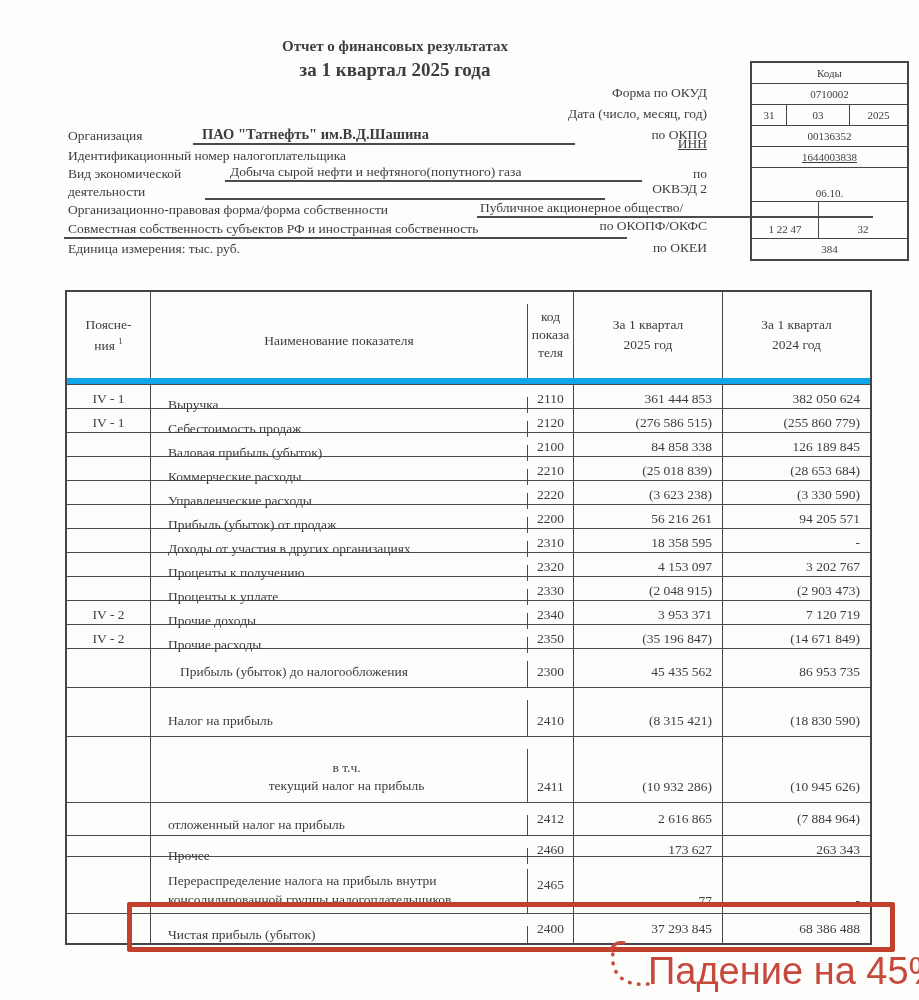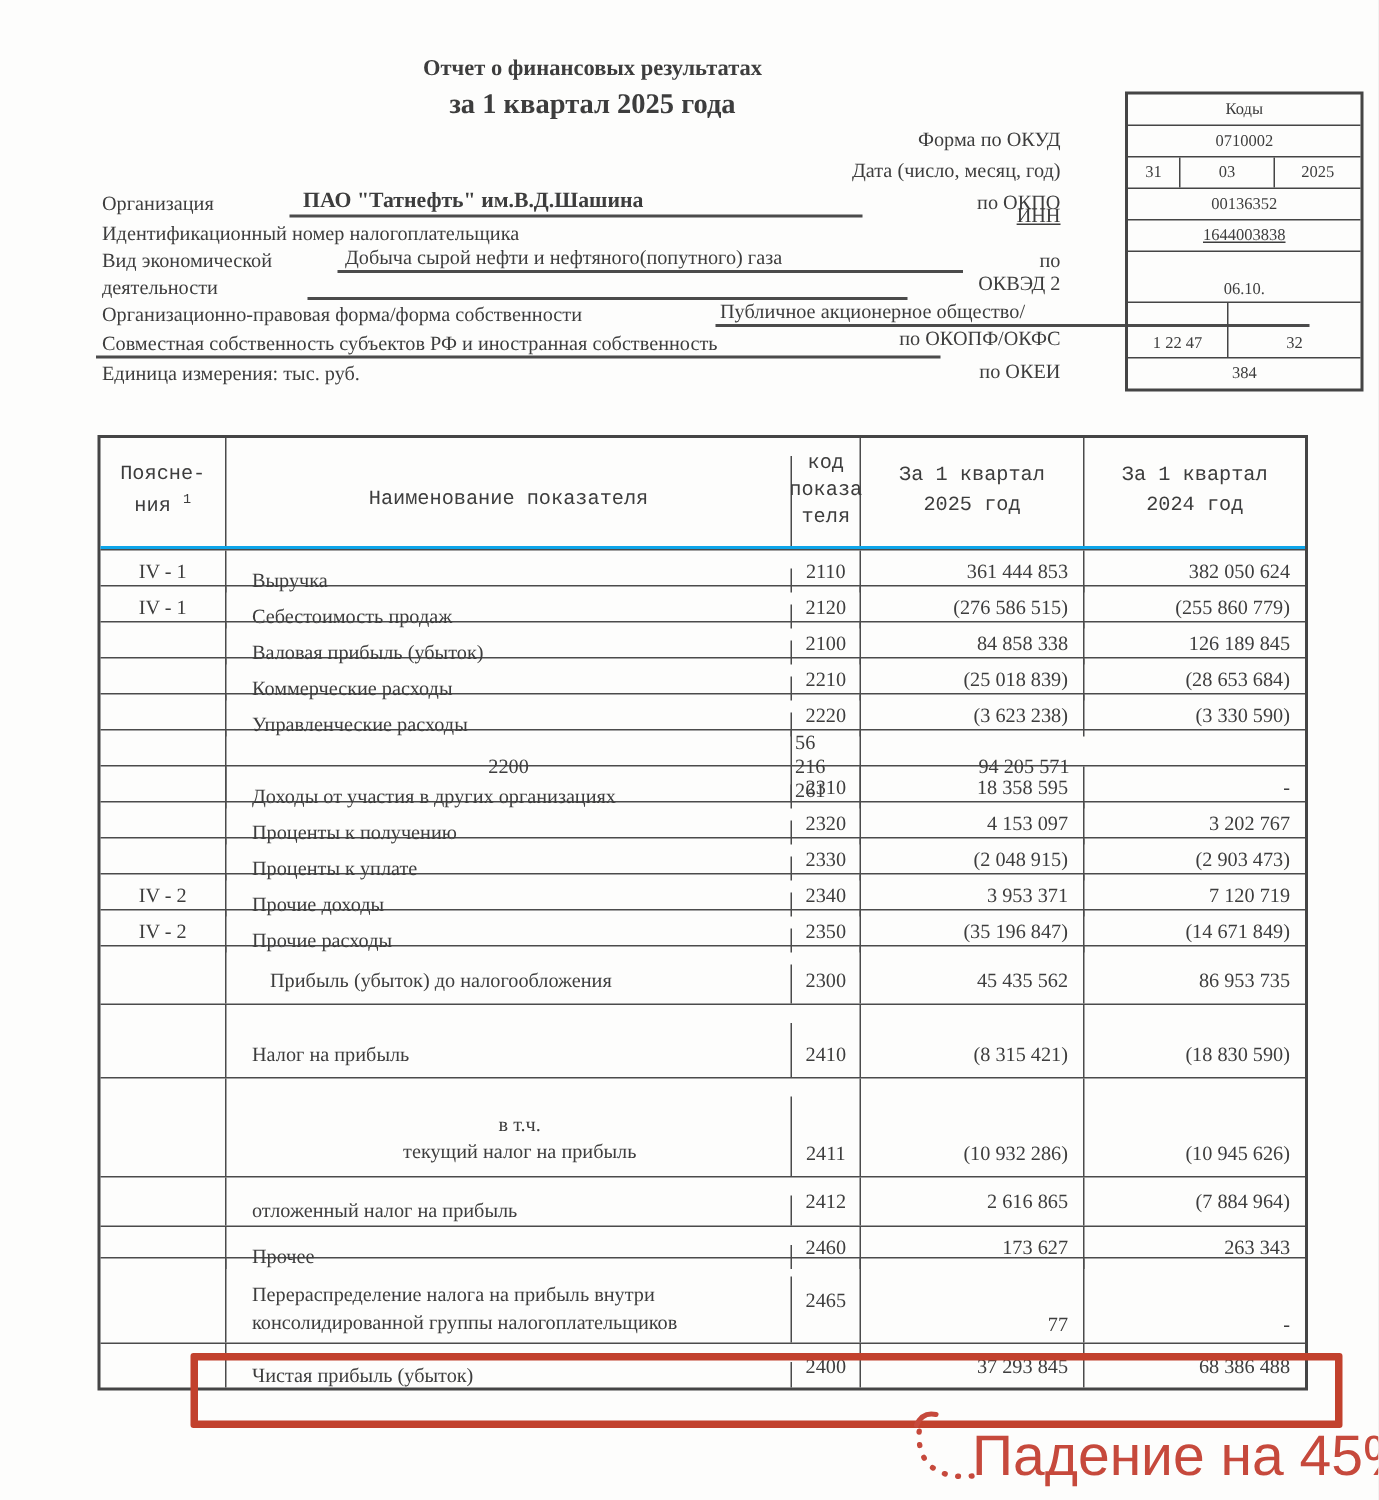--- a/index.html
+++ b/index.html
@@ -23,21 +23,21 @@
        font-size:13.5px;box-sizing:border-box;}
   .trow{display:grid;grid-template-columns:84px 377px 46px 149px 1fr;box-sizing:border-box;
         border-top:1px solid #4b4b4b;}
   .trow:first-child{border-top:none;}
   .cell{padding:0 2px;display:flex;align-items:center;box-sizing:border-box;min-width:0;}
   .c1{justify-content:center;border-right:1px solid #4b4b4b;}
   .c2{justify-content:flex-start;padding-left:17px;border-right:1px solid #4b4b4b;margin-top:12px;}
   .c3{justify-content:center;border-right:1px solid #4b4b4b;}
   .c4{justify-content:flex-end;padding-right:10px;border-right:1px solid #4b4b4b;}
   .c5{justify-content:flex-end;padding-right:10px;}
-  .thead{height:74px;border-bottom:2px solid #0ea5e9;font-family:Liberation Mono, monospace;}
+  .thead{height:92px;border-bottom:6px solid #0ea5e9;}
   .thead .cell{justify-content:center;text-align:center;padding:0;line-height:1.5;}
   .h24{height:24px;}
   .h39{height:39px;}
   .h49{height:49px;}
   .h66{height:66px;}
   .h33{height:33px;}
   .h21{height:21px;}
   .h57{height:57px;}
   .h30{height:30px;}
   .vbot .cell{align-items:flex-end;padding-bottom:7px;}
@@ -162,20 +162,21 @@
     </div>
     <div class="trow h24">
       <div class="cell c1"></div>
       <div class="cell c2">Управленческие расходы</div>
       <div class="cell c3">2220</div>
       <div class="cell c4">(3 623 238)</div>
       <div class="cell c5">(3 330 590)</div>
     </div>
     <div class="trow h24">
       <div class="cell c1"></div>
+      <div class="cell c2">Прибыль (убыток) от продаж</div>
       <div class="cell c3">2200</div>
       <div class="cell c4">56 216 261</div>
       <div class="cell c5">94 205 571</div>
     </div>
     <div class="trow h24">
       <div class="cell c1"></div>
       <div class="cell c2">Доходы от участия в других организациях</div>
       <div class="cell c3">2310</div>
       <div class="cell c4">18 358 595</div>
       <div class="cell c5">-</div>

